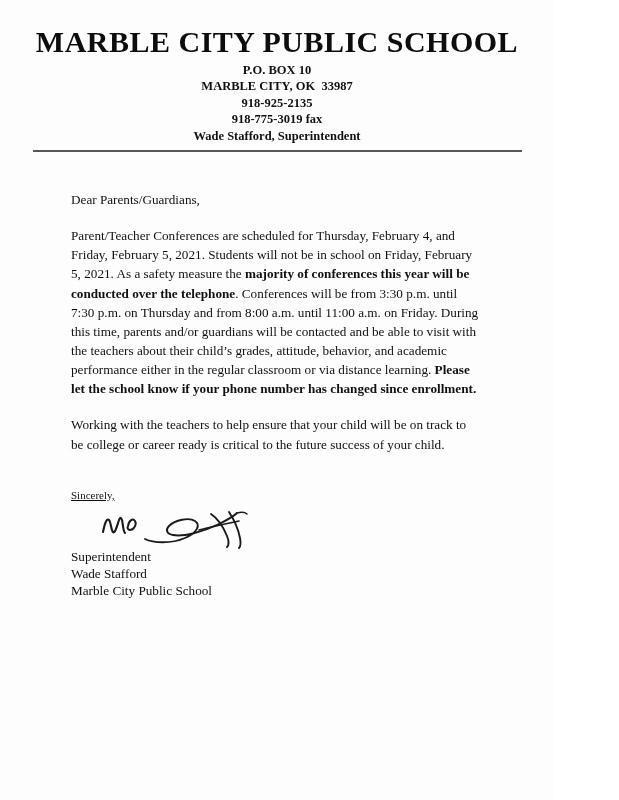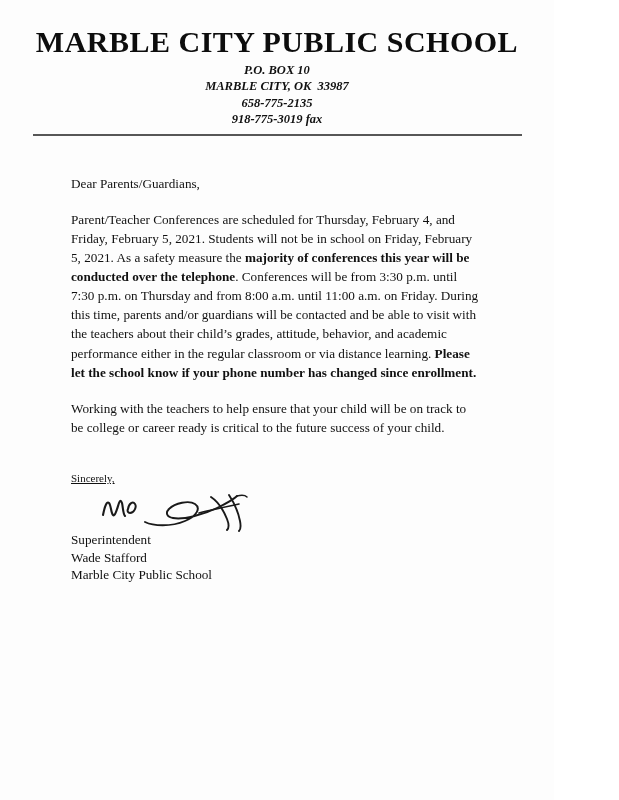--- a/index.html
+++ b/index.html
@@ -37,21 +37,20 @@
     margin: 0;
   }
   .head-line {
     font-family: "Liberation Serif", serif;
     font-size: 12.5px;
     font-weight: 700;
     line-height: 1.32;
     color: #111111;
     margin: 0;
     white-space: pre;
-    font-style: italic;
   }
   .head-line.first {
     margin-top: 4px;
   }
 
   .rule {
     width: 489px;
     height: 2px;
     background: #575757;
     margin: 6px auto 0 auto;
@@ -104,22 +103,23 @@
 </style>
 </head>
 <body>
 
 <div class="page">
 
   <div class="letterhead">
     <div class="school-title">MARBLE CITY PUBLIC SCHOOL</div>
     <div class="head-line first">P.O. BOX 10</div>
     <div class="head-line">MARBLE CITY, OK  33987</div>
-    <div class="head-line">658-775-2135</div>
+    <div class="head-line">918-925-2135</div>
     <div class="head-line">918-775-3019 fax</div>
+    <div class="head-line">Wade Stafford, Superintendent</div>
     <div class="rule"></div>
   </div>
 
   <div class="body-block">
 
     <div class="salutation">Dear Parents/Guardians,</div>
 
     <p class="para"><span>Parent/Teacher Conferences are scheduled for Thursday, February 4, and Friday, February 5, 2021.  Students will not be in school on Friday, February 5, 2021.  As a safety measure the </span><b>majority of conferences this year will be conducted over the telephone</b><span>.  Conferences will be from 3:30 p.m. until 7:30 p.m. on Thursday and from 8:00 a.m. until 11:00 a.m. on Friday.  During this time, parents and/or guardians will be contacted and be able to visit with the teachers about their child’s grades, attitude, behavior, and academic performance either in the regular classroom or via distance learning.  </span><b>Please let the school know if your phone number has changed since enrollment.</b></p>
 
     <p class="para">Working with the teachers to help ensure that your child will be on track to be college or career ready is critical to the future success of your child.</p>

